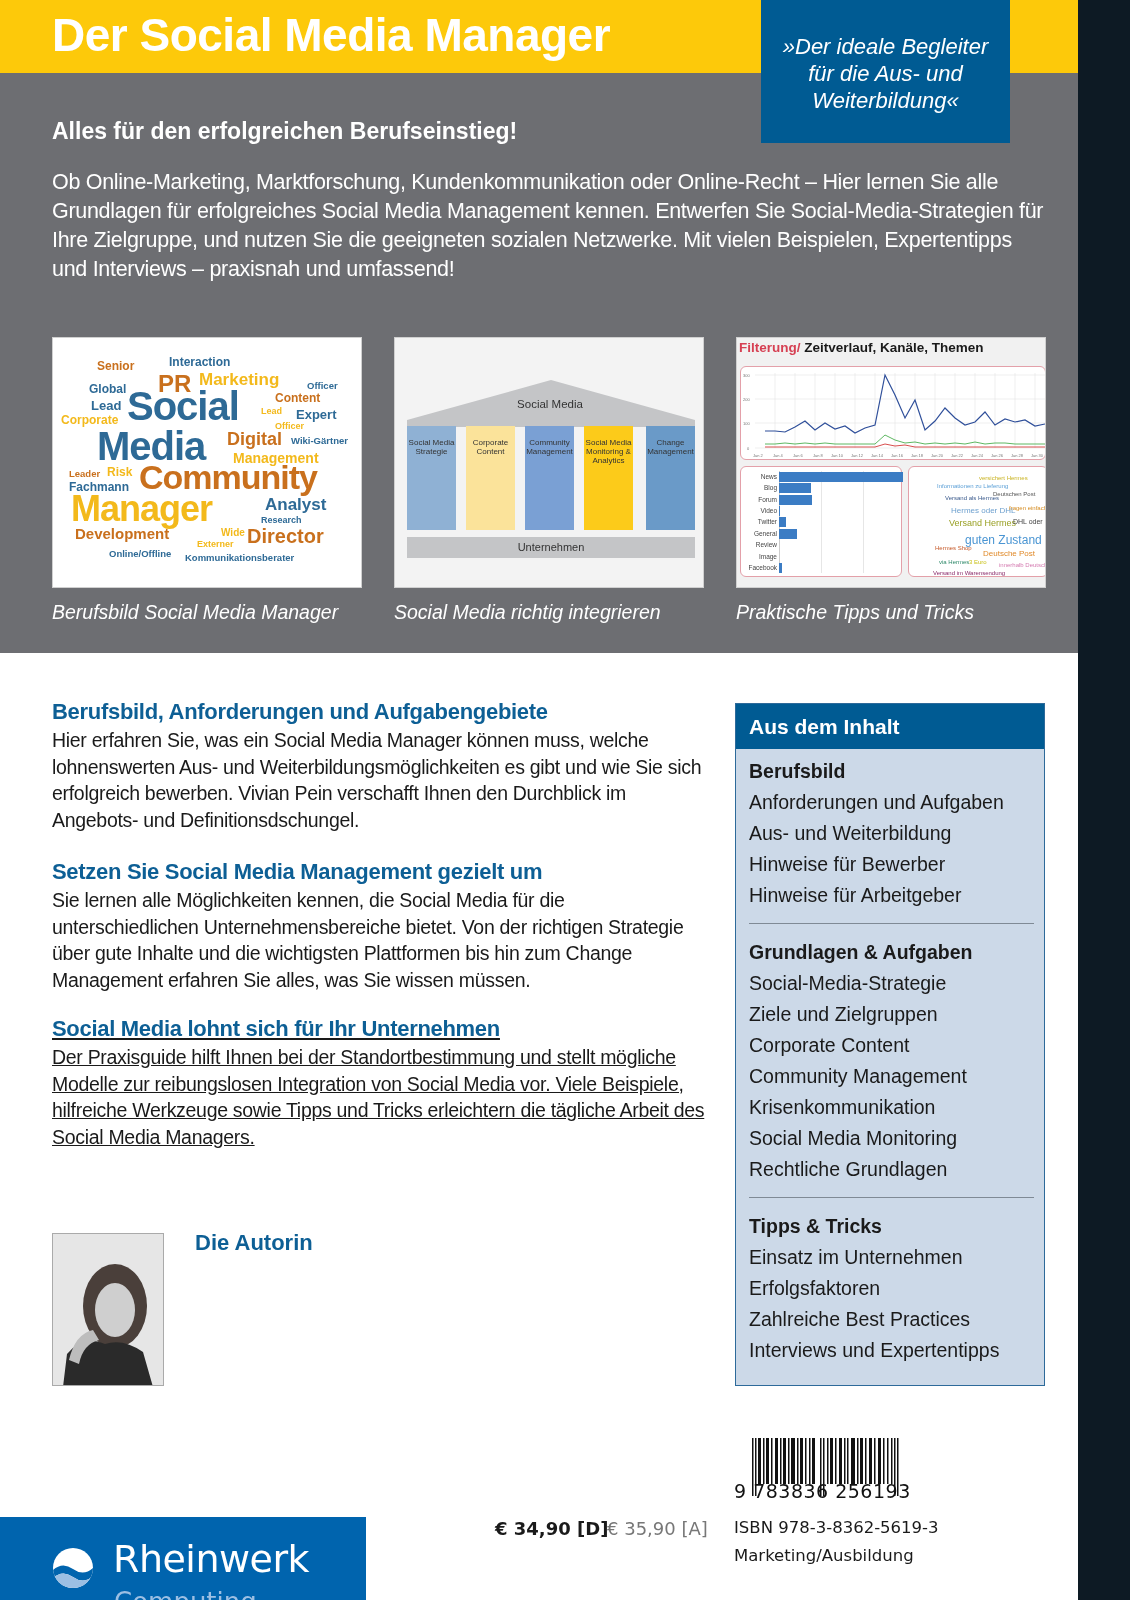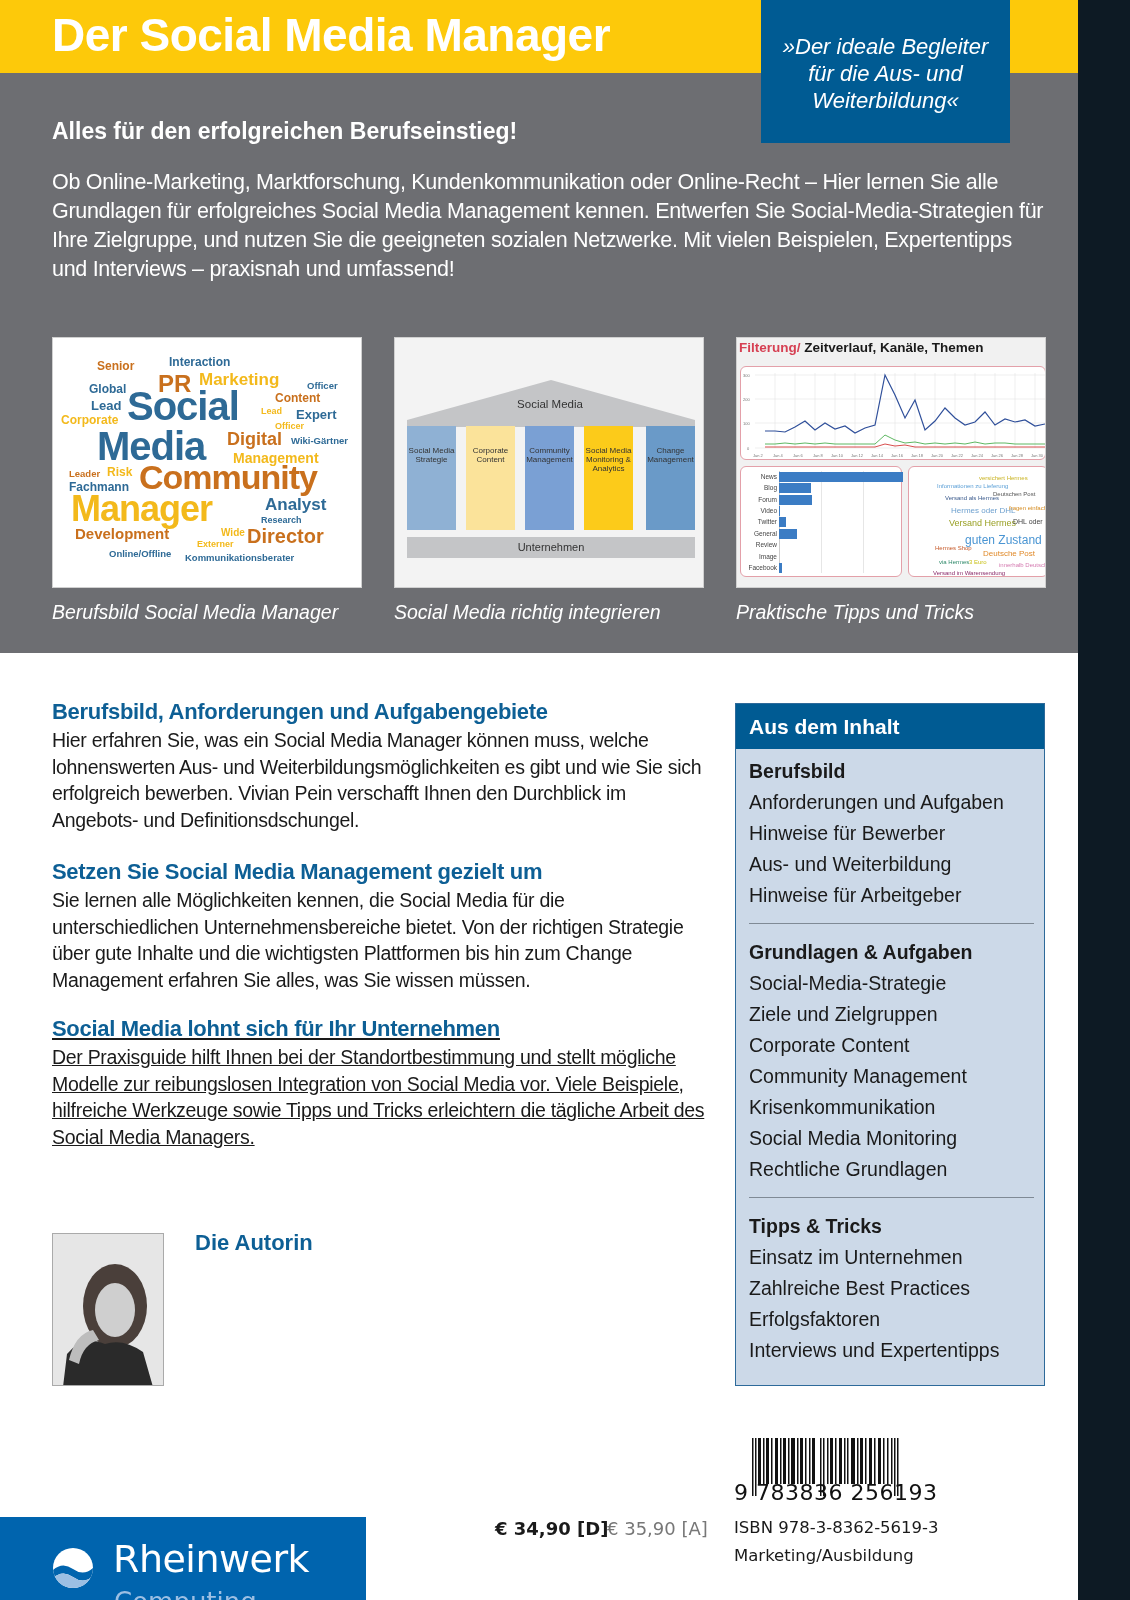--- a/index.html
+++ b/index.html
@@ -27,21 +27,21 @@
 
   
   .wc { position: absolute; font-family: "Liberation Sans", sans-serif; font-weight: bold; white-space: nowrap; line-height: 1; }
   .c-blue { color: #2e6a96; }
   .c-orange { color: #c9701d; }
   .c-yellow { color: #f3b91b; }
 
   
   .roof { position: absolute; left: 12px; top: 42px; width: 288px; height: 47px; }
   .roof-label { position: absolute; left: 0; width: 310px; top: 60px; text-align: center; font-size: 11.5px; color: #333; }
-  .pillar { position: absolute; top: 88px; width: 49px; height: 104px; font-size: 8px; line-height: 9px; color: #333; text-align: center; padding-top: 20px; }
+  .pillar { position: absolute; top: 88px; width: 49px; height: 104px; font-size: 8px; line-height: 9px; color: #333; text-align: center; padding-top: 12px; }
   .base { position: absolute; left: 12px; top: 199px; width: 288px; height: 21px; background: #c4c5c7; font-size: 11px; text-align: center; line-height: 21px; color: #333; }
 
   
   .tips-title { position: absolute; left: 2px; top: 2px; font-size: 13.5px; font-weight: bold; color: #1a1a1a; }
   .tips-title .red { color: #d64053; }
   .panel { position: absolute; border: 1px solid #e3a0a9; border-radius: 6px; background: #fff; }
 
   .bar-label { position: absolute; left: 4px; width: 32px; font-size: 6.5px; color: #444; text-align: right; }
   .bar { position: absolute; left: 38px; height: 10px; background: #3b7cc4; }
 
@@ -66,21 +66,21 @@
 
   .publisher { position: absolute; left: 0; top: 1517px; width: 366px; height: 131px; background: #0064ae; }
   .pub-logo { position: absolute; left: 52px; top: 30px; width: 42px; height: 42px; }
   .pub-name { position: absolute; left: 113px; top: 20px; font-size: 38px; color: #fff; font-family: "DejaVu Sans", sans-serif; letter-spacing: -0.5px; }
   .pub-sub { position: absolute; left: 114px; top: 70px; font-size: 26px; color: #9cbfe3; font-family: "DejaVu Sans", sans-serif; }
 
   .price-d { position: absolute; left: 495px; top: 1518px; font-size: 18px; font-weight: bold; color: #1a1a1a; font-family: "DejaVu Sans", sans-serif; }
   .price-a { position: absolute; left: 607px; top: 1518px; font-size: 18px; color: #777; font-family: "DejaVu Sans", sans-serif; }
 
   .barcode { position: absolute; left: 752px; top: 1438px; width: 150px; height: 58px; }
-  .barcode-num { position: absolute; left: 734px; top: 1480px; font-size: 22px; color: #111; font-family: "DejaVu Sans", sans-serif; letter-spacing: 0.5px; background: transparent; }
+  .barcode-num { position: absolute; left: 734px; top: 1480px; font-size: 19px; color: #111; font-family: "DejaVu Sans", sans-serif; letter-spacing: 0.5px; background: transparent; }
   .isbn { position: absolute; left: 734px; top: 1518px; font-size: 16.5px; color: #1a1a1a; font-family: "DejaVu Sans", sans-serif; }
   .category { position: absolute; left: 734px; top: 1546px; font-size: 16.5px; color: #1a1a1a; font-family: "DejaVu Sans", sans-serif; }
 </style>
 </head>
 <body>
 
 <div class="spine"></div>
 
 <div class="top-band">
   <div class="title">Der Social Media Manager</div>
@@ -251,37 +251,37 @@
 <div class="section" style="top:1014px;text-decoration:underline;">
   <h2>Social Media lohnt sich für Ihr Unternehmen</h2>
   <p>Der Praxisguide hilft Ihnen bei der Standortbestimmung und stellt mögliche Modelle zur reibungslosen Integration von Social Media vor. Viele Beispiele, hilfreiche Werkzeuge sowie Tipps und Tricks erleichtern die tägliche Arbeit des Social Media Managers.</p>
 </div>
 
 <div class="toc">
   <div class="toc-header">Aus dem Inhalt</div>
   <div class="toc-group" style="padding-top:7px;">
     <div class="toc-item bold">Berufsbild</div>
     <div class="toc-item">Anforderungen und Aufgaben</div>
+    <div class="toc-item">Aus- und Weiterbildung</div>
     <div class="toc-item">Hinweise für Bewerber</div>
-    <div class="toc-item">Aus- und Weiterbildung</div>
     <div class="toc-item">Hinweise für Arbeitgeber</div>
     <div class="toc-sep"></div>
     <div class="toc-item bold">Grundlagen &amp; Aufgaben</div>
     <div class="toc-item">Social-Media-Strategie</div>
     <div class="toc-item">Ziele und Zielgruppen</div>
     <div class="toc-item">Corporate Content</div>
     <div class="toc-item">Community Management</div>
     <div class="toc-item">Krisenkommunikation</div>
     <div class="toc-item">Social Media Monitoring</div>
     <div class="toc-item">Rechtliche Grundlagen</div>
     <div class="toc-sep"></div>
     <div class="toc-item bold">Tipps &amp; Tricks</div>
     <div class="toc-item">Einsatz im Unternehmen</div>
+    <div class="toc-item">Erfolgsfaktoren</div>
     <div class="toc-item">Zahlreiche Best Practices</div>
-    <div class="toc-item">Erfolgsfaktoren</div>
     <div class="toc-item">Interviews und Expertentipps</div>
   </div>
 </div>
 
 <div class="author-photo">
   <svg width="112" height="153" viewBox="0 0 112 153">
     <rect width="112" height="153" fill="#e6e6e6"></rect>
     <ellipse cx="62" cy="72" rx="32" ry="42" fill="#4a3f3a"></ellipse>
     <ellipse cx="62" cy="76" rx="20" ry="27" fill="#cfcfcf"></ellipse>
     <path d="M10 153 L14 120 Q30 100 52 110 Q70 104 90 118 L100 153 Z" fill="#2a2a2a"></path>

